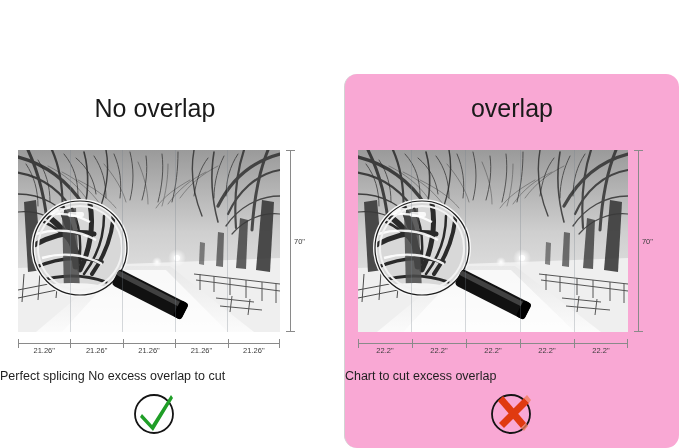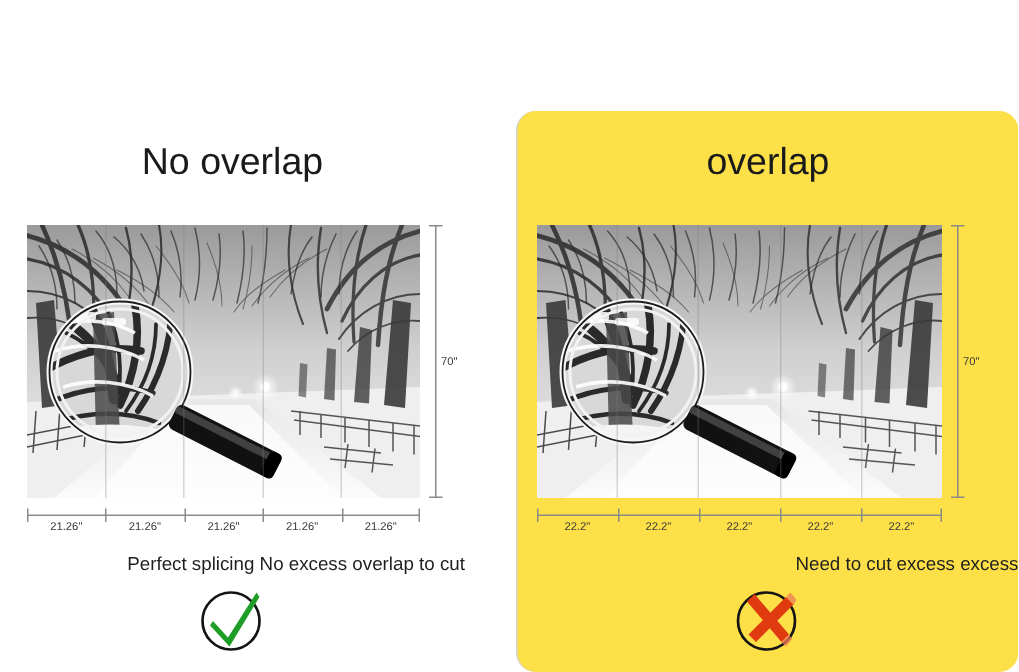--- a/index.html
+++ b/index.html
@@ -18,21 +18,21 @@
   }
   .header-title{
     color:#ffffff;font-size:31px;letter-spacing:0.2px;
     font-weight:400;white-space:nowrap;
   }
 
   
   .panels{position:absolute;left:0;top:74px;width:679px;height:374px;display:flex;}
   .panel{position:relative;height:374px;box-sizing:border-box;border-radius:13px;}
   .panel-left{width:334px;background:#ffffff;}
-  .panel-right{width:361px;background:#fde047;border-left:1px solid #d2d2d2;margin-left:34px;}
+  .panel-right{width:361px;background:#f9a8d4;border-left:1px solid #d2d2d2;margin-left:34px;}
 
   .panel-heading{
     position:absolute;top:20px;left:0;width:100%;
     text-align:center;font-size:25px;color:#1a1a1a;font-weight:400;
   }
 
   
   .figure{position:absolute;}
   .figure-left{left:18px;top:76px;width:262px;height:182px;}
   .figure-right{left:13px;top:76px;width:270px;height:182px;}
@@ -69,21 +69,21 @@
   }
   .dim-v .rule{position:absolute;left:0;top:0;width:1px;height:100%;background:#8a8a8a;}
   .dim-v .cap{position:absolute;left:-4px;width:9px;height:1px;background:#8a8a8a;}
   .dim-v .label{
     position:absolute;left:4px;top:50%;transform:translateY(-50%);
     font-size:7.5px;color:#3b3b3b;white-space:nowrap;
   }
 
   
   .caption{
-    position:absolute;left:0;width:100%;top:295px;text-align:right;
+    position:absolute;left:0;width:100%;top:295px;text-align:left;
     font-size:12.5px;color:#1f1f1f;
   }
 
   
   .verdict{
     position:absolute;left:0;width:100%;top:316px;
     display:flex;justify-content:center;align-items:center;
   }
   .verdict svg{display:block;}
 </style>
@@ -460,21 +460,21 @@
         </div>
 
         <div class="dim-v">
           <div class="rule"></div>
           <div class="cap" style="top:0;"></div>
           <div class="cap" style="top:calc(100% - 1px);"></div>
           <div class="label">70"</div>
         </div>
       </div>
 
-      <div class="caption">Need to cut excess excess</div>
+      <div class="caption">Chart to cut excess overlap</div>
 
       <div class="verdict">
         <svg width="44" height="46" viewBox="0 0 44 46">
           <circle cx="21" cy="24" r="19" fill="none" stroke="#141414" stroke-width="1.8"></circle>
           <g fill="#e03a10">
             <path d="M8 11 L13 6 L36 33 L31 38 Z"></path>
             <path d="M34 8 L39 13 L14 38 L9 33 Z"></path>
           </g>
           <g fill="#f07a55" opacity="0.75">
             <path d="M36 33 L31 38 L34 41 L38 36 Z"></path>

